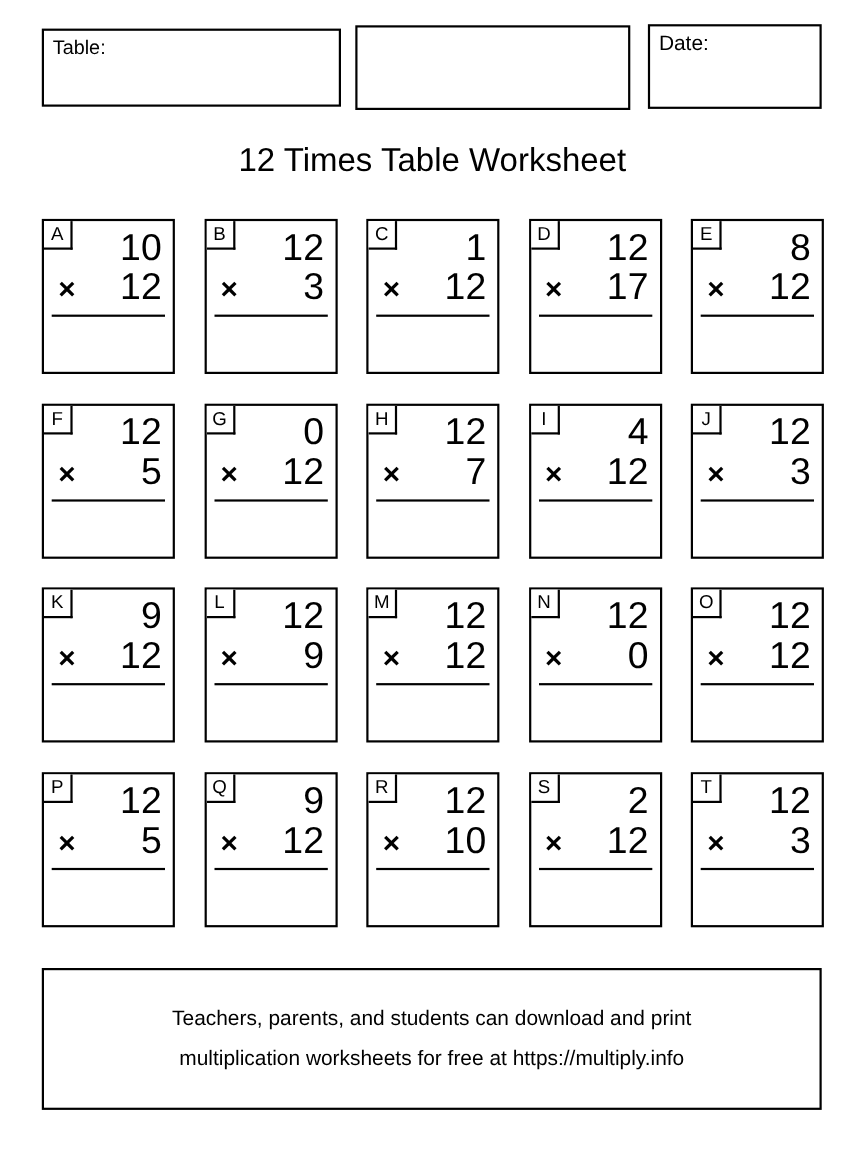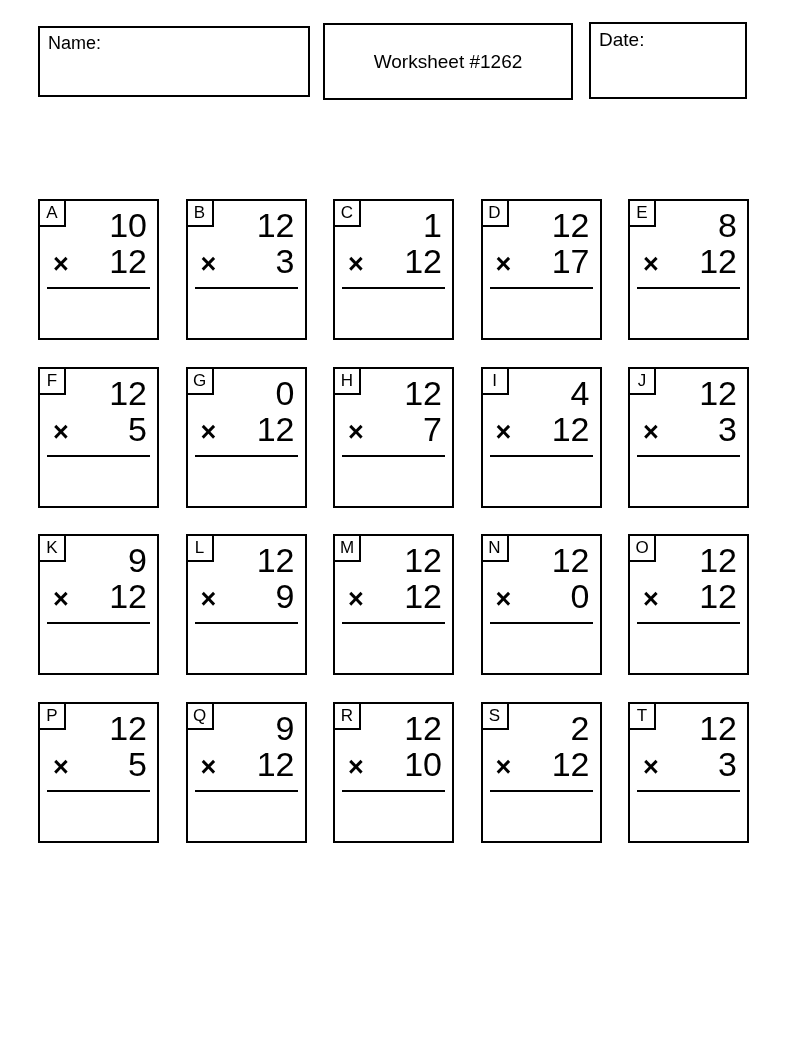--- a/index.html
+++ b/index.html
@@ -74,31 +74,31 @@
     display: flex; flex-direction: column; justify-content: center;
     text-align: center; font-size: 19px; line-height: 36px;
   }
 </style>
 </head>
 <body>
 
 <div class="page">
 
   <div class="box name-box">
-    <span>Name:</span>
+    <span>Table:</span>
   </div>
 
   <div class="box ws-box">
-    <div>Worksheet #1262</div>
   </div>
 
   <div class="box date-box">
     <span>Date:</span>
   </div>
 
+  <div class="title">12 Times Table Worksheet</div>
 
   <div class="grid">
   <div class="prob">
     <div class="prob-label">A</div>
     <div class="num-top">10</div>
     <div class="num-row">
       <span class="op">×</span>
       <span>12</span>
     </div>
     <div class="ans-line"></div>
@@ -308,14 +308,18 @@
     <div class="num-top">12</div>
     <div class="num-row">
       <span class="op">×</span>
       <span>3</span>
     </div>
     <div class="ans-line"></div>
     <div class="ans-space"></div>
   </div>
 </div>
 
+  <div class="box footer-box">
+    <div>Teachers, parents, and students can download and print</div>
+    <div>multiplication worksheets for free at https://multiply.info</div>
+  </div>
 
 </div>
 
 </body></html>

